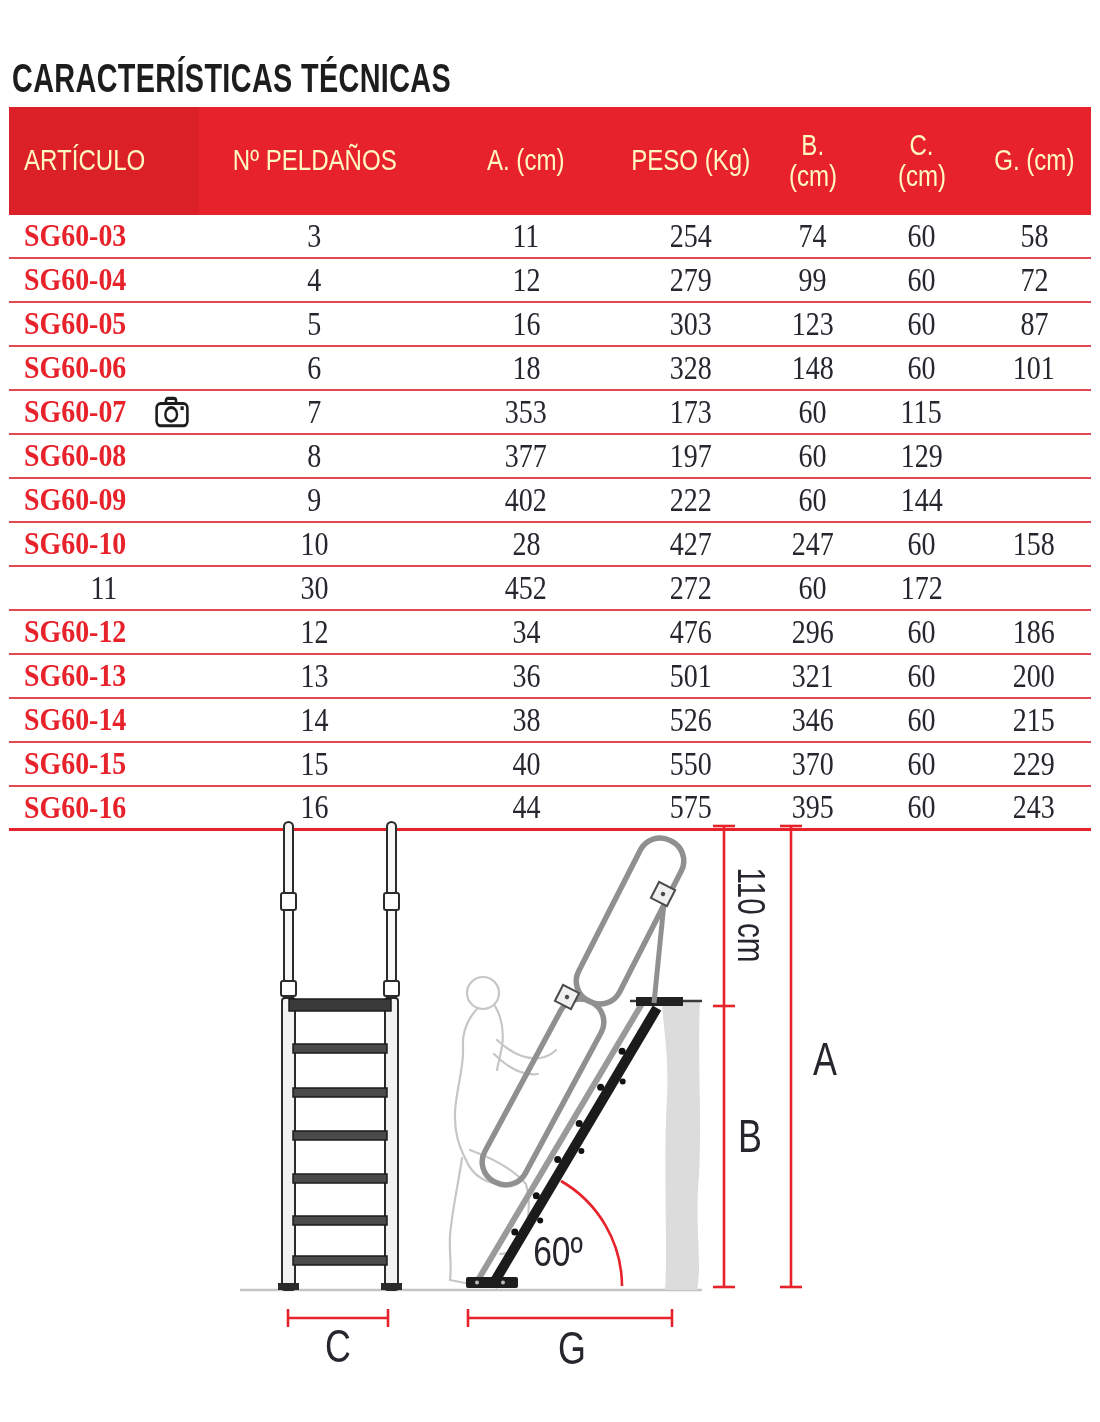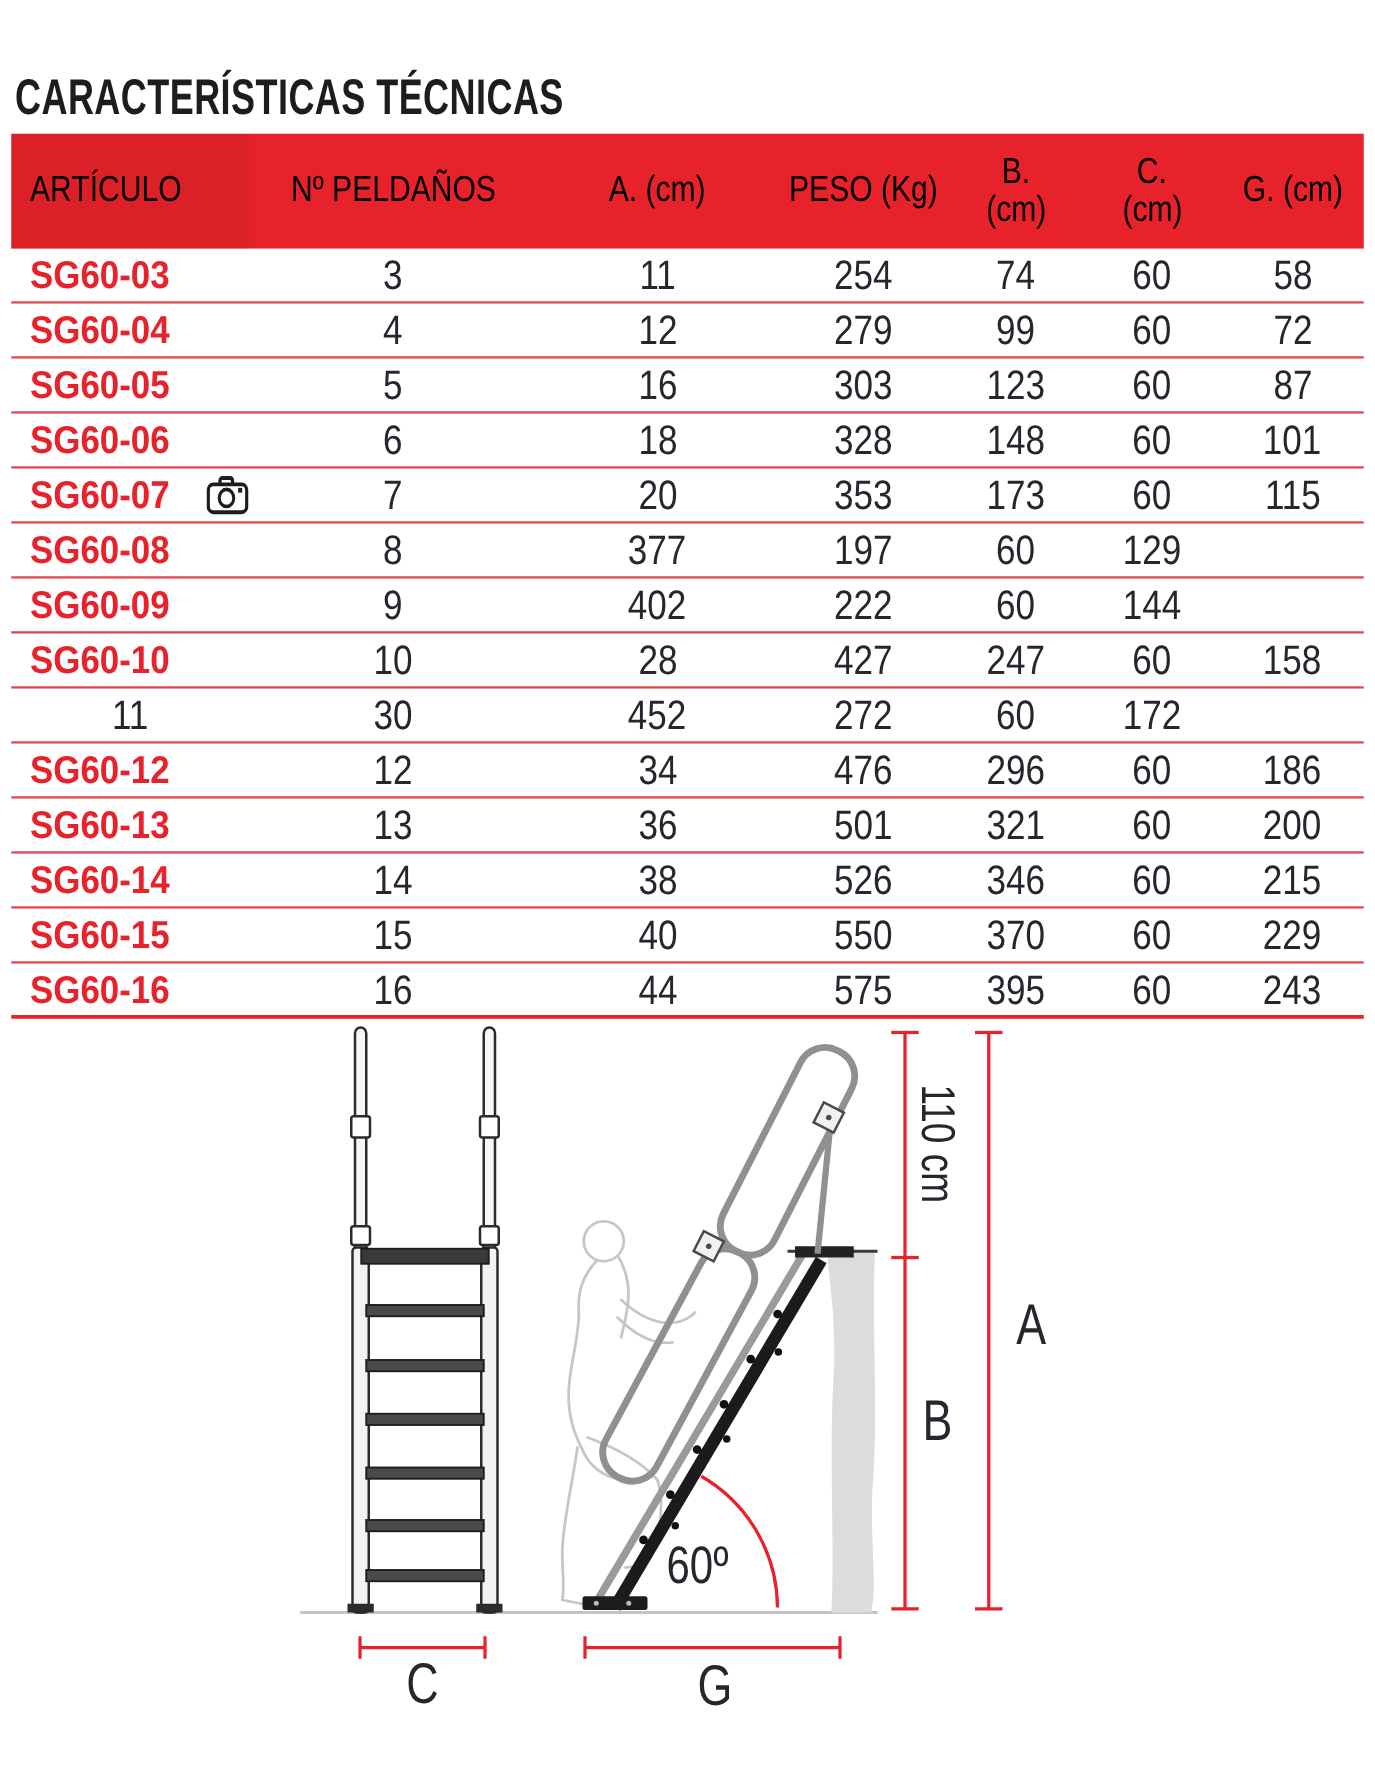--- a/index.html
+++ b/index.html
@@ -15,32 +15,32 @@
   .page-title{
     position:absolute;left:12px;top:56px;
     font-size:40px;font-weight:700;color:#1d1d1e;
     transform:scaleX(0.72);transform-origin:left center;
     white-space:nowrap;letter-spacing:0.5px;
   }
 
   .spec-table{position:absolute;left:9px;top:107px;width:1082px;}
   .thead{
     display:grid;grid-template-columns:190px 231px 192px 137px 107px 111px 114px;
-    background:var(--red);height:92px;align-items:center;color:#000000;
+    background:var(--red);height:108px;align-items:center;color:#fef9c3;
   }
   .thead .hcell{display:flex;flex-direction:column;justify-content:center;align-items:center;
     height:100%;line-height:1.08;}
   .thead .hcell:first-child{align-items:flex-start;padding-left:15px;background:rgba(0,0,0,0.05);}
   .thead .hcell span{font-size:29px;transform:scaleX(0.83);transform-origin:center;white-space:nowrap;}
   .thead .hcell:first-child span{transform-origin:left center;}
   .thead .hcell span:empty{display:none;}
 
   .tbody .trow{
     display:grid;grid-template-columns:190px 231px 192px 137px 107px 111px 114px;
-    height:44px;border-bottom:2px solid var(--sep);align-items:center;background:#fff;
+    height:44px;border-bottom:2px solid var(--sep);align-items:center;background:#fff;font-family:Liberation Serif, serif;
   }
   .tbody .trow:last-child{border-bottom:3px solid var(--red);}
   .tcell{display:flex;justify-content:center;align-items:center;height:100%;}
   .tcell span{font-size:33px;color:var(--ink);transform:scaleX(0.85);transform-origin:center;white-space:nowrap;}
   .tcell.articulo{justify-content:flex-start;padding-left:15px;gap:4px;}
   .tcell.articulo span.code{font-weight:700;color:var(--red);font-size:31px;transform:scaleX(0.9);transform-origin:left center;}
   .cam{display:flex;align-items:center;margin-left:10px;}
 
   .diagram{position:absolute;left:0;top:806px;width:1100px;height:616px;}
   svg text{font-family:"Liberation Sans", sans-serif;fill:var(--ink);}
@@ -180,23 +180,20 @@
         <svg width="40" height="32" viewBox="0 0 42 33">
           <rect x="2" y="7.5" width="38" height="23.5" rx="5" fill="none" stroke="#1d1d1e" stroke-width="3.2"></rect>
           <path d="M13.5 8 L13.5 5 Q13.5 2.2 16.3 2.2 L23.2 2.2 Q26 2.2 26 5 L26 8" fill="none" stroke="#1d1d1e" stroke-width="3.2"></path>
           <circle cx="20" cy="19" r="7.2" fill="none" stroke="#1d1d1e" stroke-width="3"></circle>
           <rect x="31.5" y="10.5" width="4" height="4" fill="#1d1d1e"></rect>
         </svg>
       </span>
     </div>
     <div class="tcell">
           <span>7</span>
-        </div>
-    <div class="tcell">
-          <span>20</span>
         </div>
     <div class="tcell">
           <span>353</span>
         </div>
     <div class="tcell">
           <span>173</span>
         </div>
     <div class="tcell">
           <span>60</span>
         </div>

